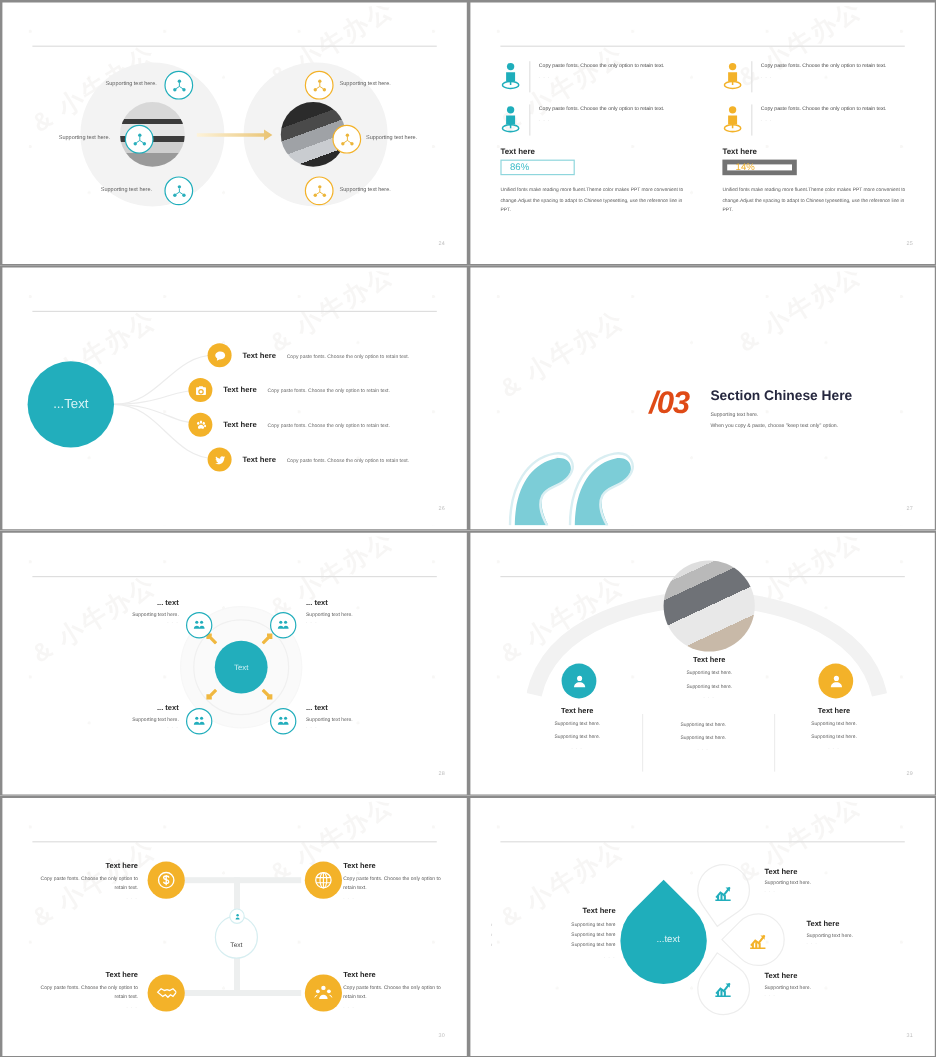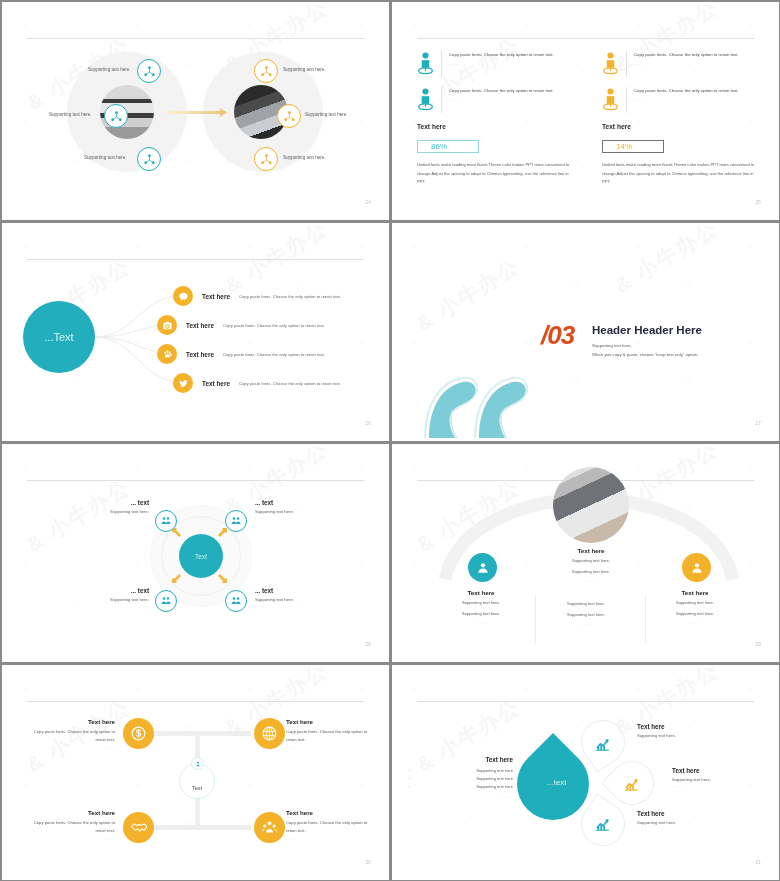--- a/index.html
+++ b/index.html
@@ -101,26 +101,26 @@
 
   
   .s2-col { position: absolute; width: 165px; }
   .s2-item { position: relative; display: flex; gap: 7px; margin-bottom: 10px; }
   .s2-personicon { width: 17px; height: 26px; flex: 0 0 17px; }
   .s2-body { border-left: 1px solid #e2e2e2; padding-left: 7px; }
   .s2-text { font-size: 4.3px; line-height: 1.85; color: #4b4b4b; }
   .s2-sub { font-size: 3px; color: #c9c9c9; margin-top: 3px; letter-spacing: 1px; }
   .s2-title { font-size: 6.6px; font-weight: 700; color: #2b2b2b; margin-top: 2px; }
   .s2-pct {
-    margin-top: 10px; width: 62px; height: 13px;
-    display: flex; align-items: center; padding-left: 13px;
+    margin-top: 3px; width: 62px; height: 13px;
+    display: flex; align-items: center; padding-left: 7px;
     font-size: 8px; font-weight: 400;
   }
   .s2-pct.t { border: 1px solid #8fd6dd; color: #3BBCC8; }
-  .s2-pct.y { border: 1px solid #737373; color: #F0B02C; }
+  .s2-pct.y { border: 4px solid #737373; color: #F0B02C; }
   .s2-para { margin-top: 8px; font-size: 4.1px; line-height: 2.1; color: #585858; width: 160px; }
 
   
   .s3-hub {
     position: absolute; left: 18px; top: 75px;
     width: 72px; height: 72px; border-radius: 50%;
     background: #22AEBC;
     display: flex; align-items: center; justify-content: center;
     color: #d8f3f6; font-size: 11px;
   }
@@ -457,21 +457,21 @@
 
       <div class="pageno">26</div>
     </div>
   </div>
 
   <div class="slide">
     <div class="slide-inner">
       <div class="wm"></div>
 
       <div class="s4-num">/03</div>
-      <div class="s4-head">Header Header Here</div>
+      <div class="s4-head">Section Chinese Here</div>
       <div class="s4-sub">
         <div>Supporting text here.</div>
         <div>When you copy &amp; paste, choose "keep text only" option.</div>
       </div>
 
       <svg class="s4-quotes" width="110" height="78" viewBox="0 0 110 78">
         <path d="M6 78 C6 46, 20 26, 40 22 C52 20, 56 30, 50 38 C44 45, 34 44, 30 52 C26 60, 30 70, 34 78 Z" fill="#7CCDD7"></path>
         <path d="M56 78 C56 46, 70 26, 90 22 C102 20, 106 30, 100 38 C94 45, 84 44, 80 52 C76 60, 80 70, 84 78 Z" fill="#7CCDD7"></path>
         <path d="M2 78 C2 44, 17 22, 39 18 C53 16, 58 28, 51 37 C44 46, 33 45, 29 53 C25 61, 29 71, 33 78" fill="none" stroke="#d9eef2" stroke-width="2"></path>
         <path d="M52 78 C52 44, 67 22, 89 18 C103 16, 108 28, 101 37 C94 46, 83 45, 79 53 C75 61, 79 71, 83 78" fill="none" stroke="#d9eef2" stroke-width="2"></path>

